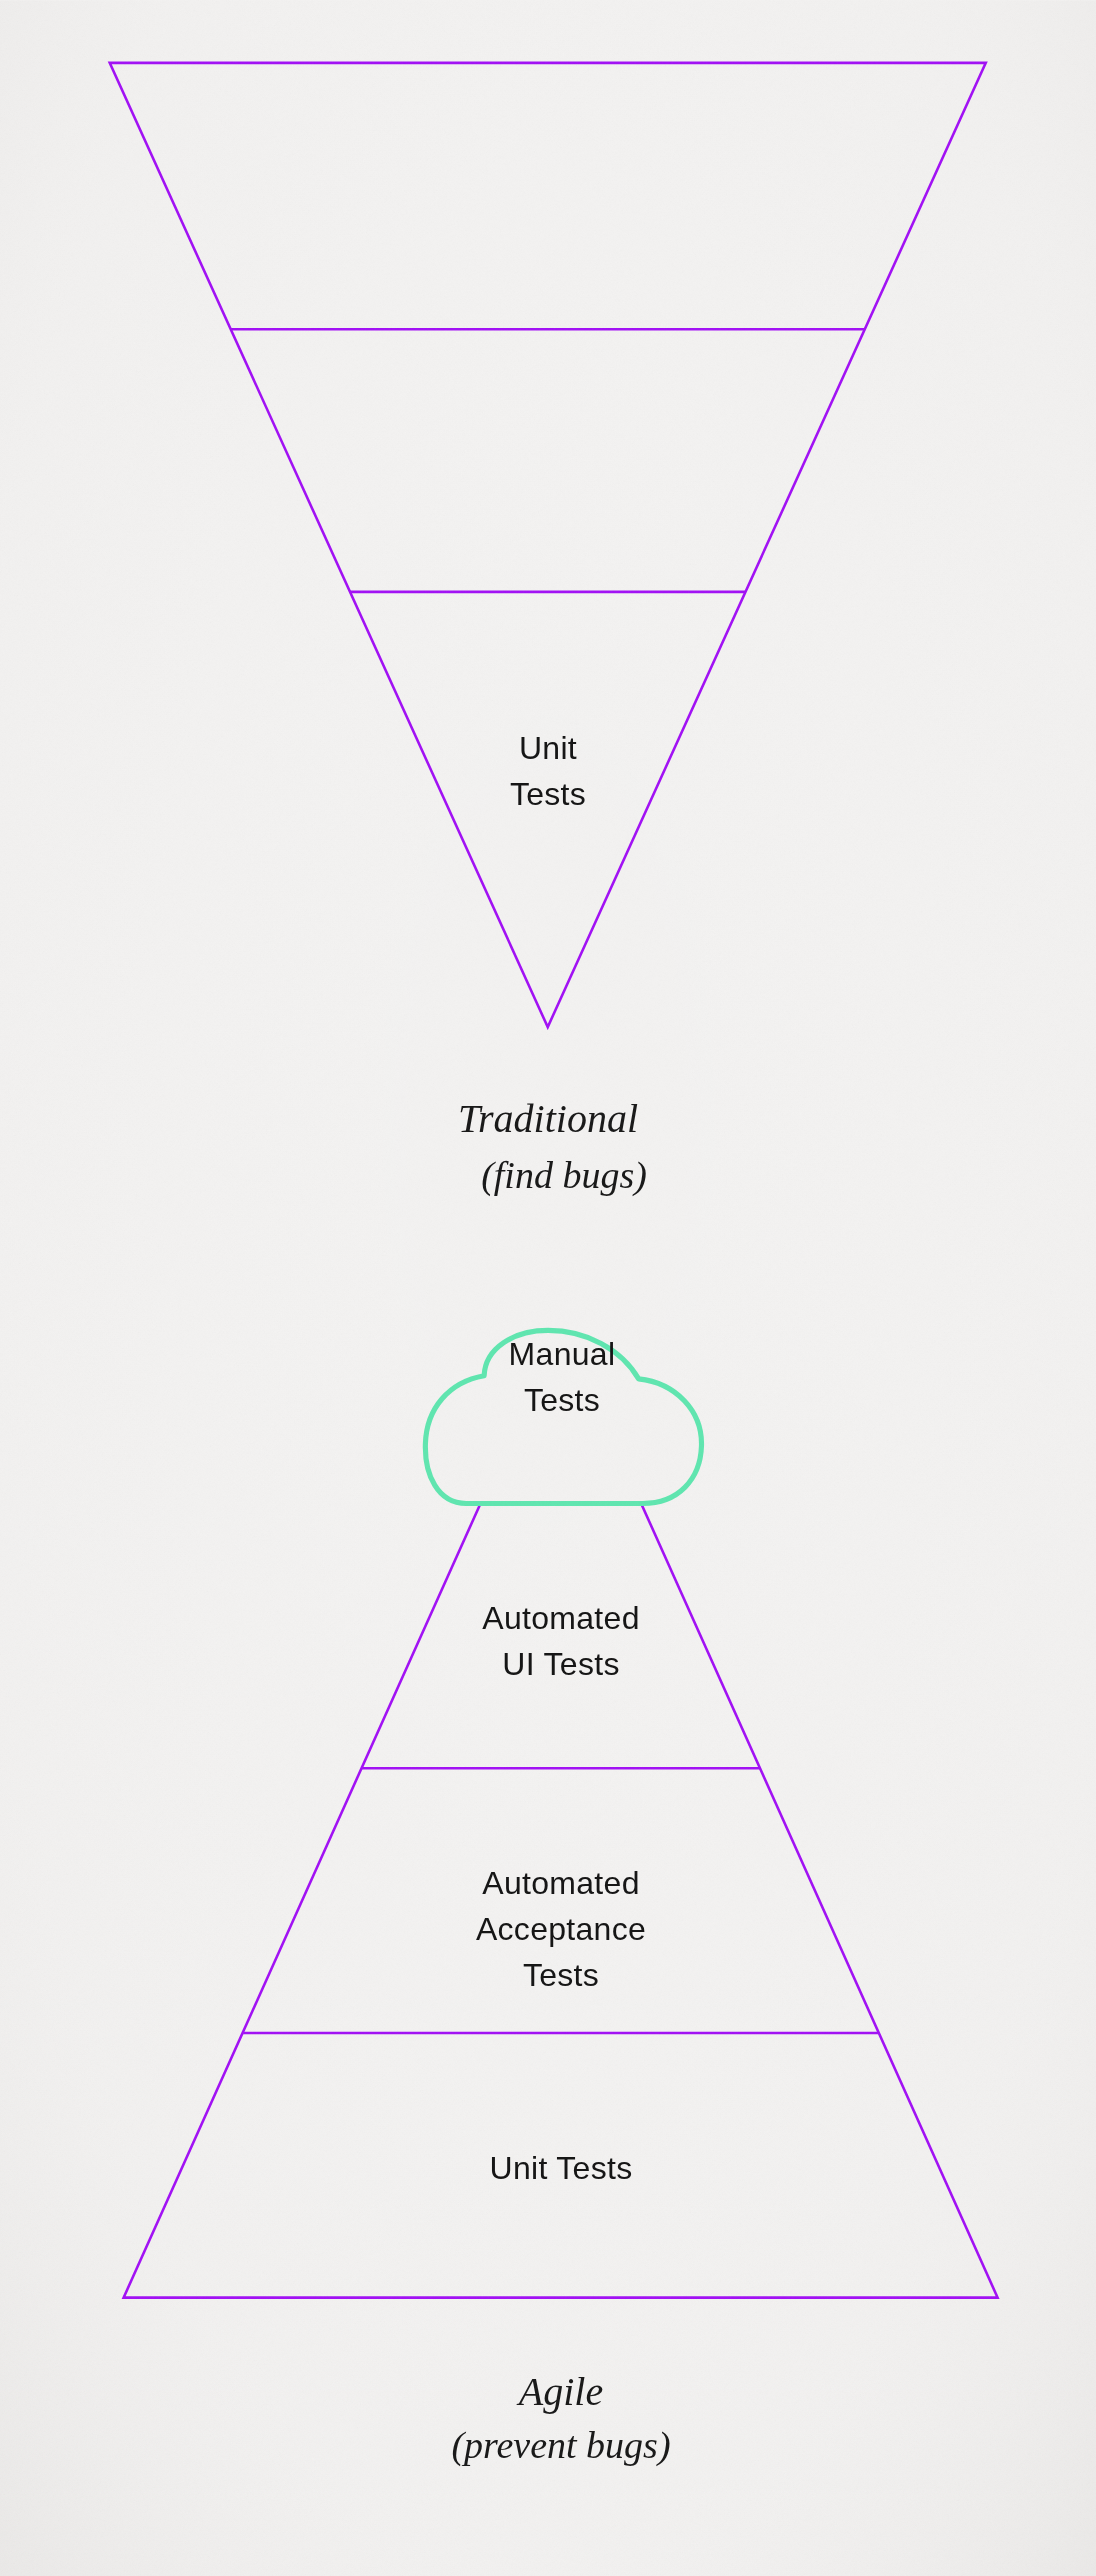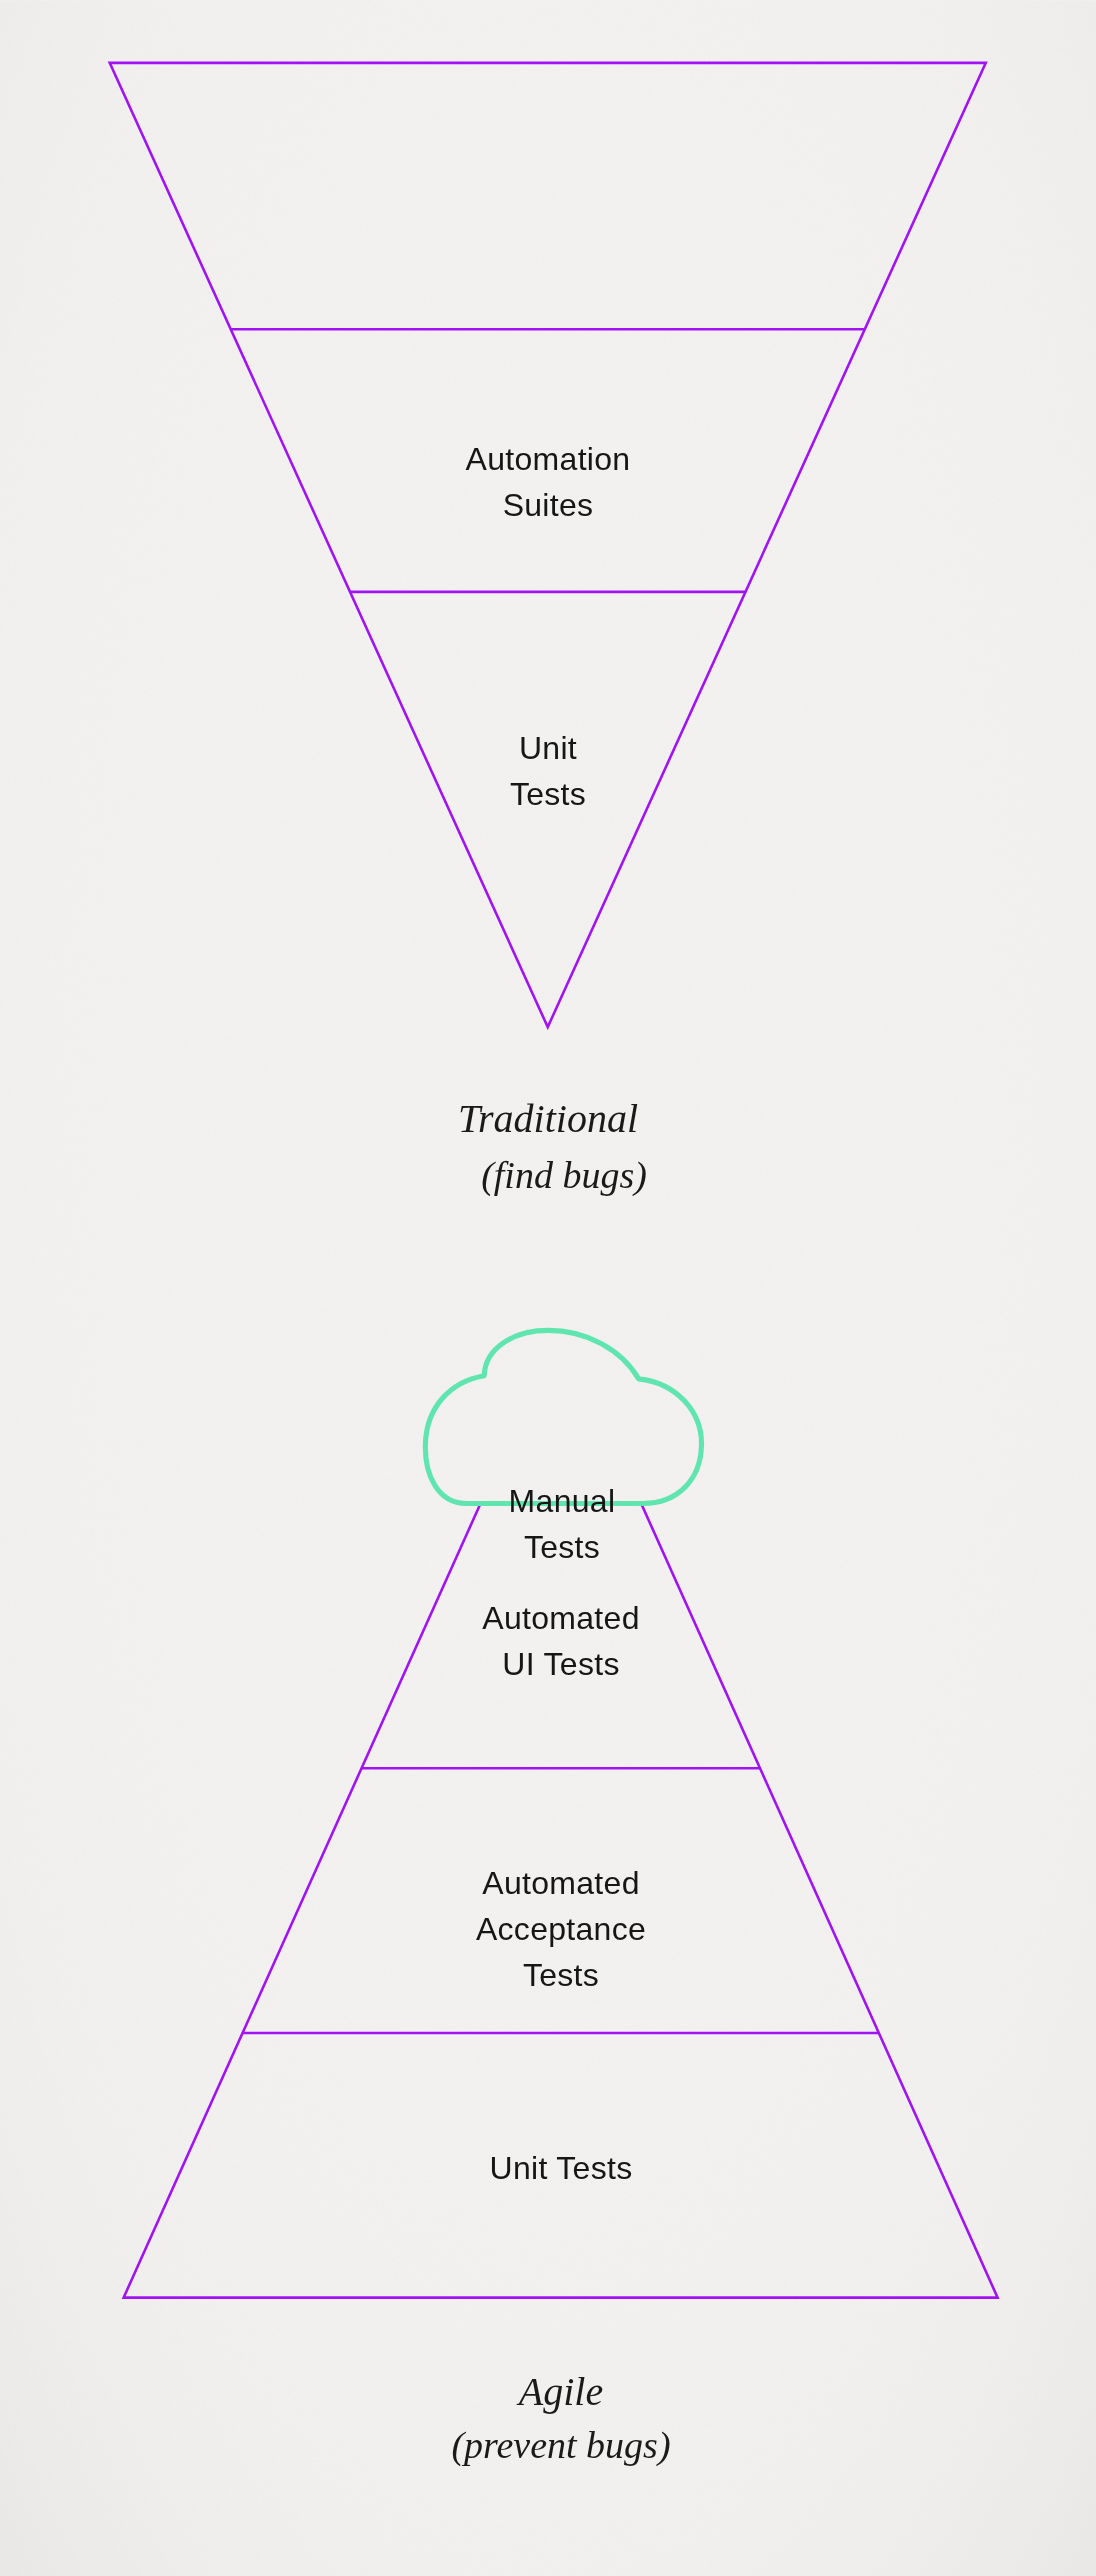--- a/index.html
+++ b/index.html
@@ -34,21 +34,21 @@
   }
 
   
   .lbl-manual-test      { left: 548px; top: 220px;  }
   .lbl-automation       { left: 548px; top: 482px;  }
   .lbl-unit-1           { left: 548px; top: 771px; text-align: center; }
   .lbl-trad-title       { left: 548px; top: 1119px; font-size: 40px; line-height: 40px; }
   .lbl-trad-sub         { left: 548px; top: 1175px; font-size: 38px; line-height: 38px; margin-left: 16px; }
 
   
-  .lbl-cloud            { left: 562px; top: 1524px; }
+  .lbl-cloud            { left: 562px; top: 1377px; }
   .lbl-auto-ui          { left: 561px; top: 1641px; }
   .lbl-auto-acceptance  { left: 561px; top: 1929px; }
   .lbl-unit-2           { left: 561px; top: 2168px; }
   .lbl-agile-title      { left: 561px; top: 2392px; font-size: 40px; line-height: 40px; }
   .lbl-agile-sub        { left: 561px; top: 2445px; font-size: 38px; line-height: 38px; }
 </style>
 </head>
 <body>
 
 <div class="stage">
@@ -82,22 +82,20 @@
              C 828 2733, 872 2682, 940 2670
              C 942 2616, 998 2582, 1064 2582
              C 1138 2582, 1206 2618, 1240 2676
              C 1312 2684, 1364 2738, 1362 2806
              C 1360 2872, 1316 2918, 1248 2918
              L 905 2918 Z" fill="#f3f2f1" stroke="#5ee6af" stroke-width="10" stroke-linejoin="round"></path>
 
     <rect x="0" y="0" width="2128" height="5176" filter="url(#grain)" opacity="0.05"></rect>
   </svg>
 
-  <div class="lbl lbl-automation">Automation
-Suites</div>
   <div class="lbl lbl-unit-1">Unit
 Tests</div>
   <div class="lbl serif lbl-trad-title">Traditional</div>
   <div class="lbl serif lbl-trad-sub">(find bugs)</div>
 
   <div class="lbl lbl-cloud">Manual
 Tests</div>
   <div class="lbl lbl-auto-ui">Automated
 UI Tests</div>
   <div class="lbl lbl-auto-acceptance">Automated

